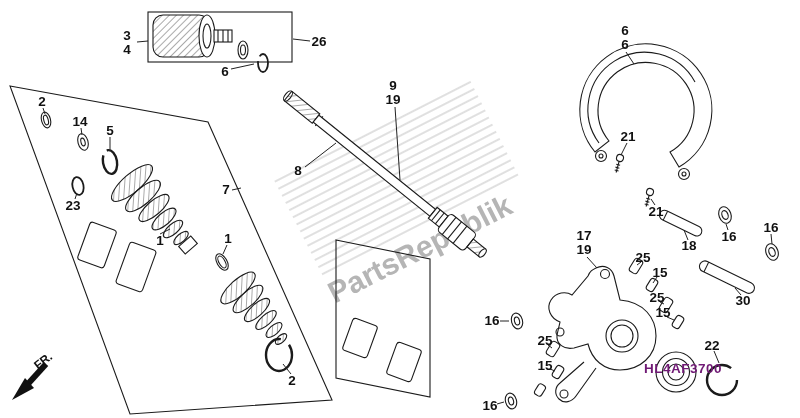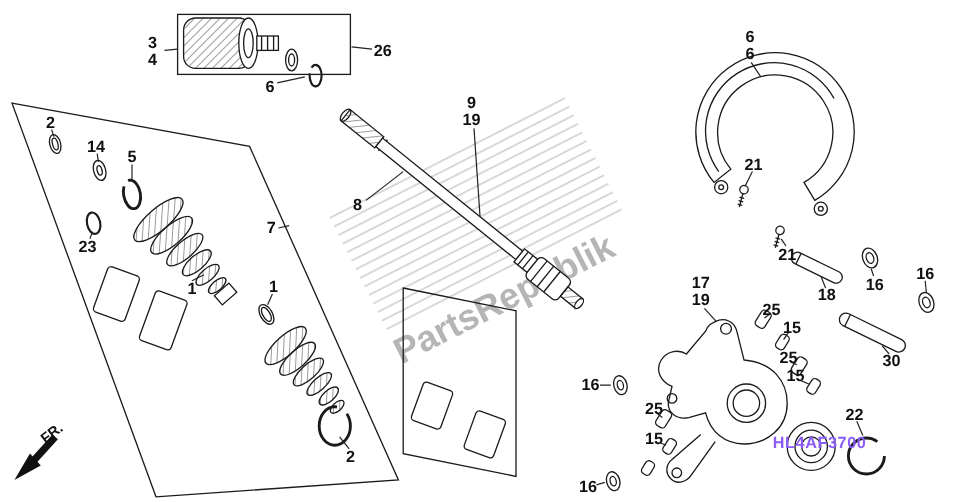--- a/index.html
+++ b/index.html
@@ -9,21 +9,21 @@
   }
   .stage svg{position:absolute;left:0;top:0;}
   .labels-layer{position:absolute;left:0;top:0;width:800px;height:418px;pointer-events:none;}
   .part-label{
     position:absolute;transform:translate(-50%,-50%);
     font-size:13.5px;font-weight:700;color:#111;line-height:1;
     font-family:"Liberation Sans",sans-serif;white-space:nowrap;
   }
   .diagram-code{
     position:absolute;left:644px;top:361px;
-    font-size:13.5px;font-weight:600;letter-spacing:0.5px;color:#8b5cf6;
+    font-size:13.5px;font-weight:600;letter-spacing:0.5px;color:#701a75;
   }
 </style>
 </head>
 <body>
 
 <div class="stage">
 
 <svg width="800" height="418" viewBox="0 0 800 418">
   <defs>
     <pattern id="hatch" width="5" height="5" patternUnits="userSpaceOnUse" patternTransform="rotate(45)">

